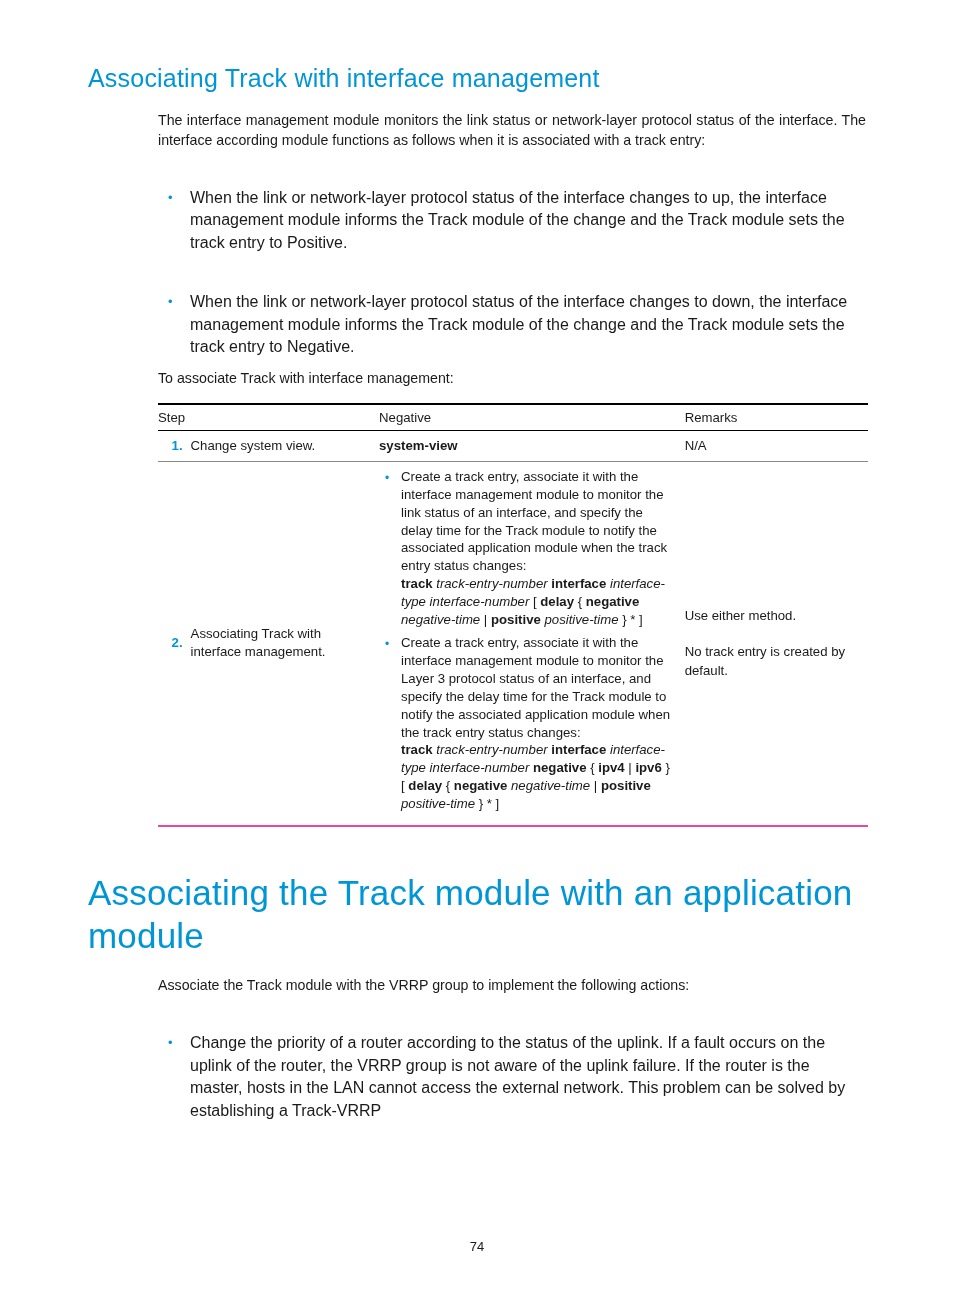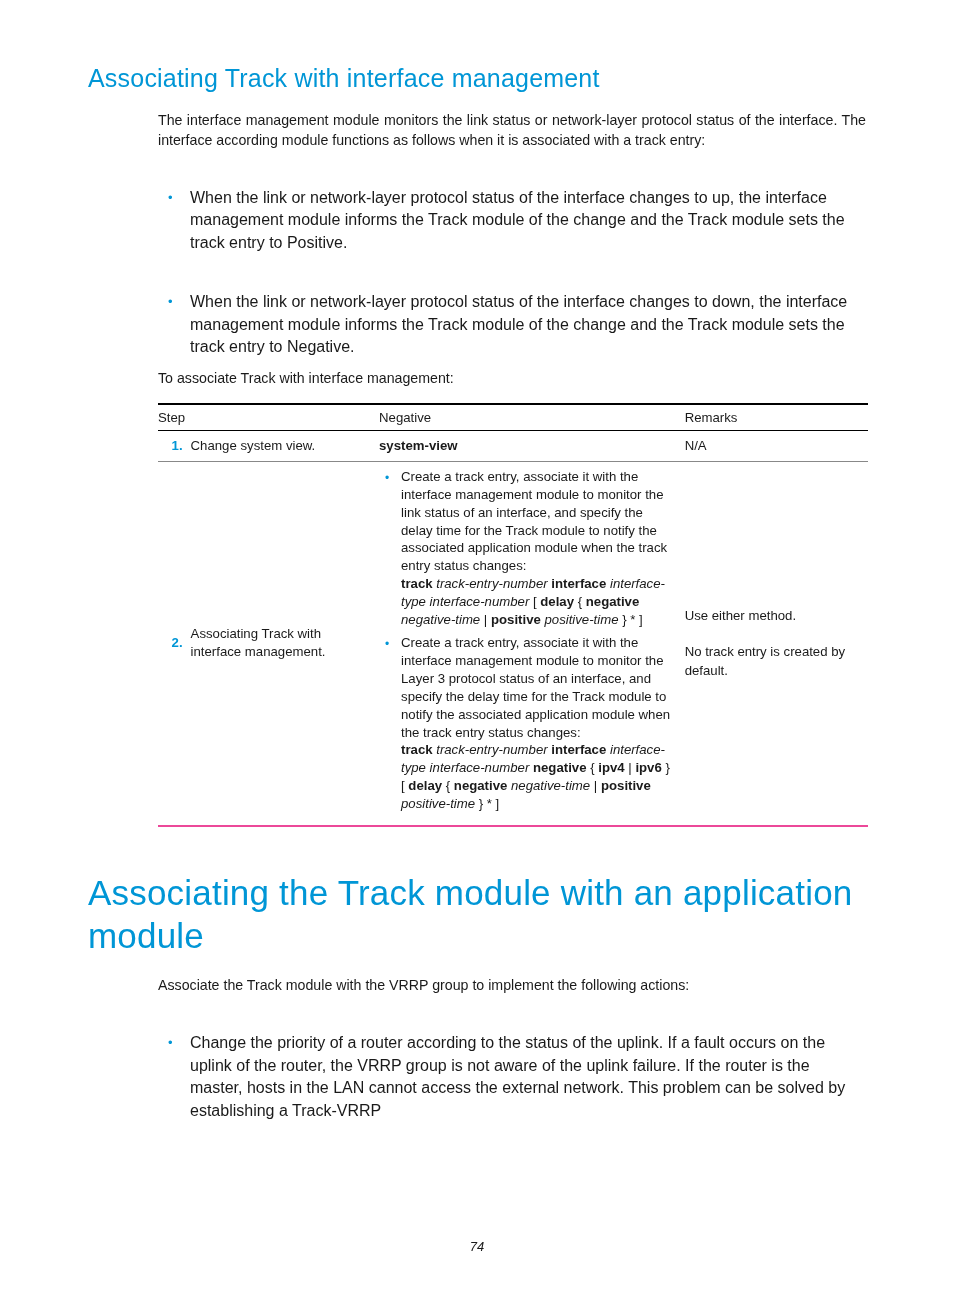--- a/index.html
+++ b/index.html
@@ -129,21 +129,20 @@
     color: #0096d6;
     font-size: 12px;
   }
   .pagenum {
     position: absolute;
     bottom: 42px;
     left: 0;
     right: 0;
     text-align: center;
     font-size: 13px;
-    font-style: italic;
   }
 </style>
 </head>
 <body>
 
 <div class="page">
 
   <h2 class="section">Associating Track with interface management</h2>
 
   <div class="body-block">

